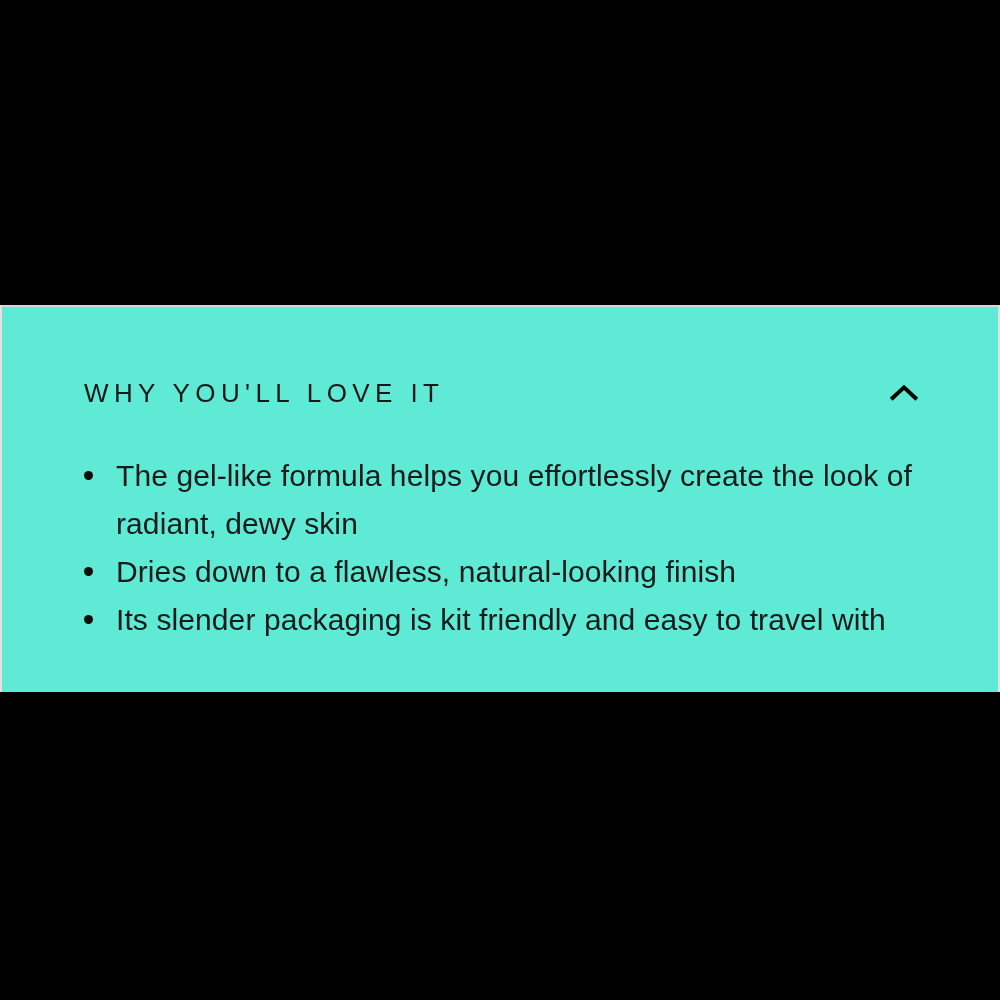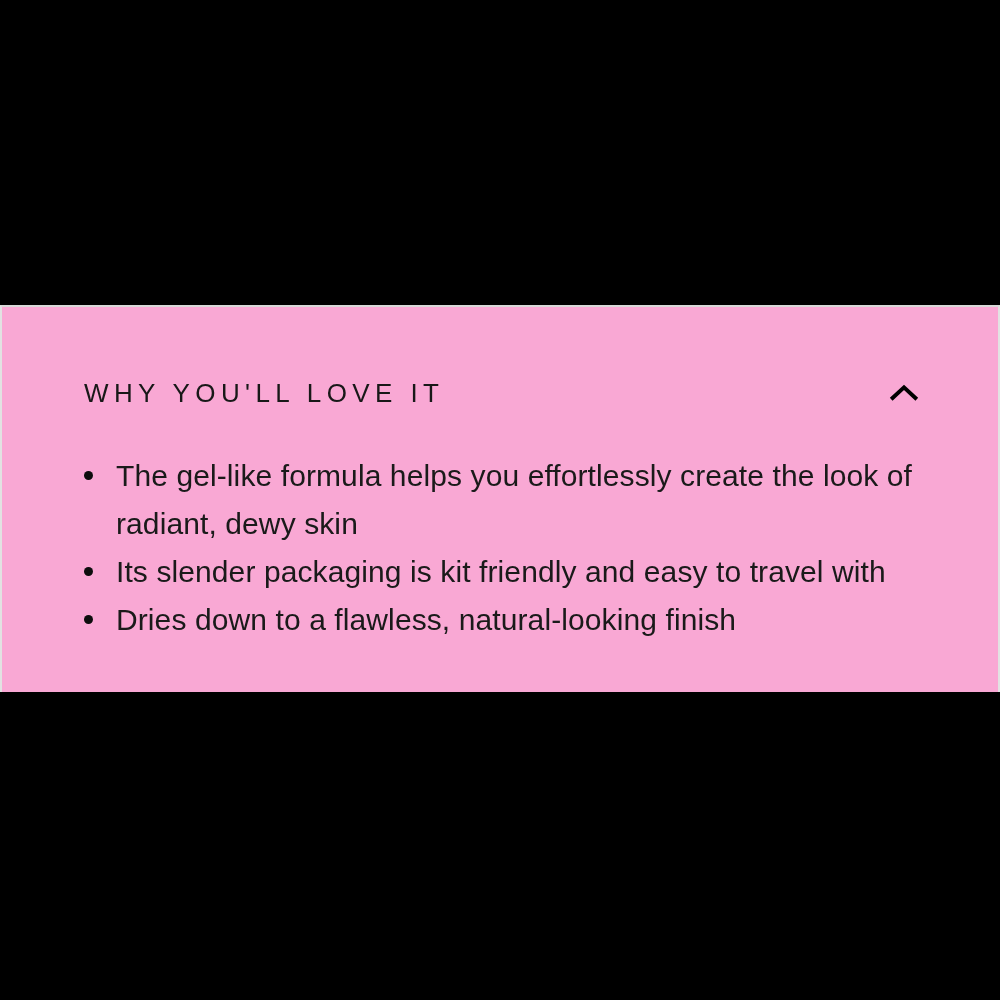--- a/index.html
+++ b/index.html
@@ -22,21 +22,21 @@
     background: #000000;
   }
 
   
   .panel {
     position: absolute;
     left: 0;
     top: 305px;
     width: 1000px;
     height: 387px;           
-    background: #f9a8d4;
+    background: #5eead4;
     box-sizing: border-box;
     border-top: 2px solid #d8d8d8;
     border-left: 2px solid #e2e2e2;
     border-right: 2px solid #e2e2e2;
     overflow: hidden;
   }
 
   
   .accordion-header {
     position: absolute;
@@ -127,22 +127,22 @@
       </button>
     </div>
 
     <ul class="benefits-list">
       <li class="benefit-item">
         <span class="bullet-dot"></span>
         <span class="benefit-text">The gel-like formula helps you effortlessly create the look of radiant, dewy skin</span>
       </li>
       <li class="benefit-item">
         <span class="bullet-dot"></span>
-        <span class="benefit-text">Its slender packaging is kit friendly and easy to travel with</span>
+        <span class="benefit-text">Dries down to a flawless, natural-looking finish</span>
       </li>
       <li class="benefit-item">
         <span class="bullet-dot"></span>
-        <span class="benefit-text">Dries down to a flawless, natural-looking finish</span>
+        <span class="benefit-text">Its slender packaging is kit friendly and easy to travel with</span>
       </li>
     </ul>
 
   </div>
 </div>
 
 </body></html>

